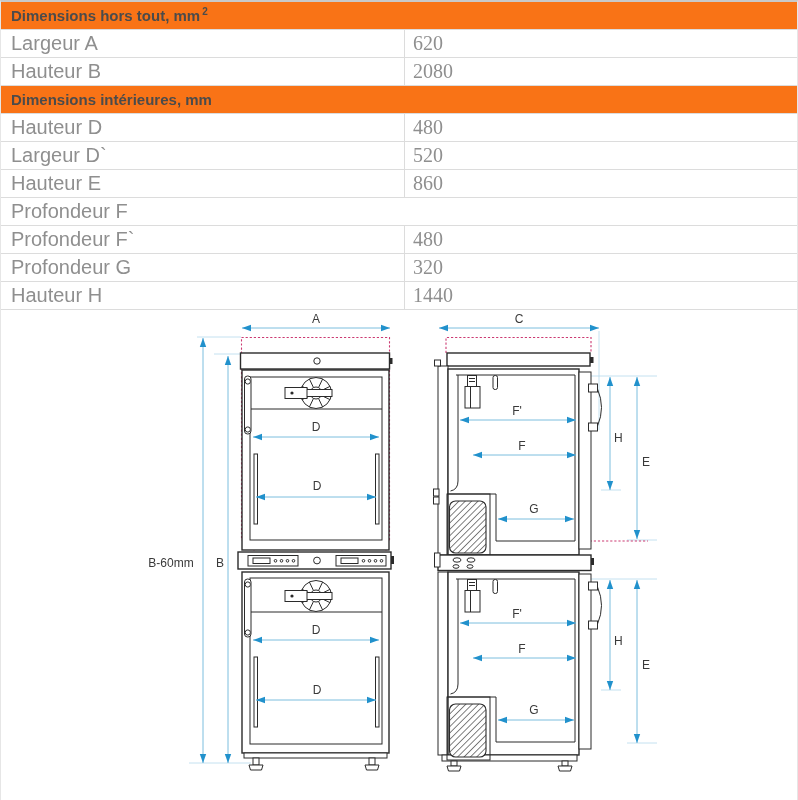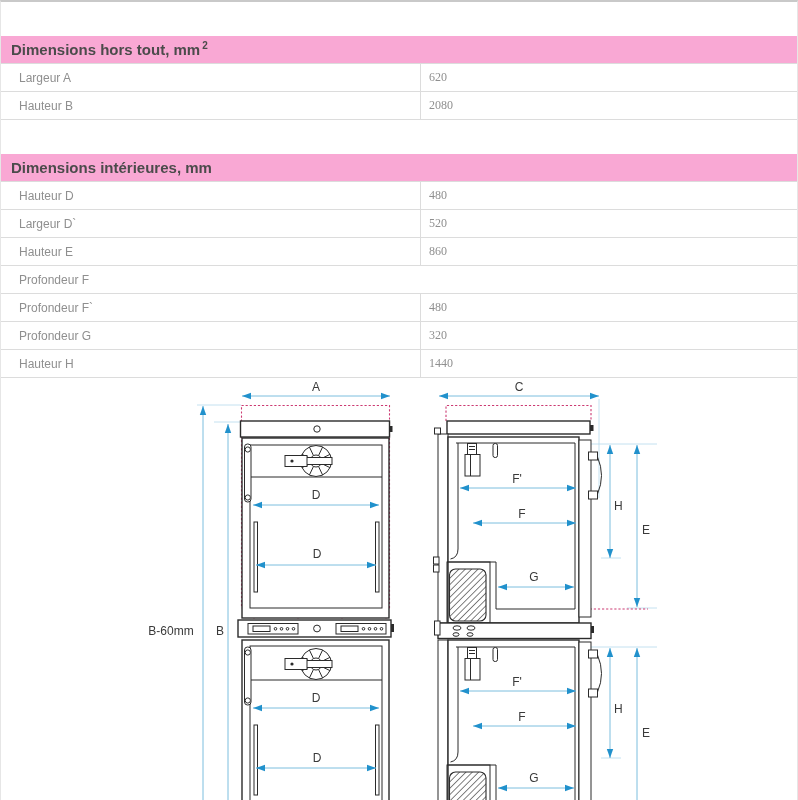--- a/index.html
+++ b/index.html
@@ -1,23 +1,23 @@
 <!DOCTYPE html>
 <html><head>
 <meta charset="utf-8">
 <style>
   html,body{margin:0;padding:0;background:#fff;}
   .page{width:796px;height:798px;border-left:1px solid #e6e6e6;border-right:1px solid #e6e6e6;
         border-top:2px solid #c9c9c9;font-family:"Liberation Sans",sans-serif;overflow:hidden;}
   .spec-table{width:100%;}
   .trow{display:flex;height:28px;border-bottom:1px solid #dcdcdc;box-sizing:border-box;align-items:stretch;}
-  .thead{background:#f9a8d4;margin-top:34px;}
+  .thead{background:#f97316;}
   .hlabel{padding-left:10px;font-size:15px;font-weight:bold;color:#4b4b4b;display:flex;align-items:center;}
   .hlabel sup{font-size:10px;font-weight:bold;margin-left:2px;transform:translateY(-4px);}
-  .tcell{display:flex;align-items:center;font-size:12px;color:#8f8f8f;box-sizing:border-box;margin-left:8px;}
+  .tcell{display:flex;align-items:center;font-size:20px;color:#8f8f8f;box-sizing:border-box;}
   .tlabel{width:403px;padding-left:10px;}
   .tvalue{flex:1;border-left:1px solid #dcdcdc;padding-left:8px;font-family:Liberation Serif, serif;}
   .diagram{height:462px;background:#fff;}
   svg{display:block;}
   .lnt{stroke:#2b2b2b;fill:none;stroke-width:1;}
   .fw{fill:#fff;stroke:#2b2b2b;stroke-width:1.4;}
   .fwt{fill:#fff;stroke:#2b2b2b;stroke-width:1;}
   .dark{fill:#2b2b2b;stroke:none;}
   .dim{stroke:#7dbede;stroke-width:1;fill:none;}
   .guide{stroke:#b5d9ec;stroke-width:0.8;fill:none;}

